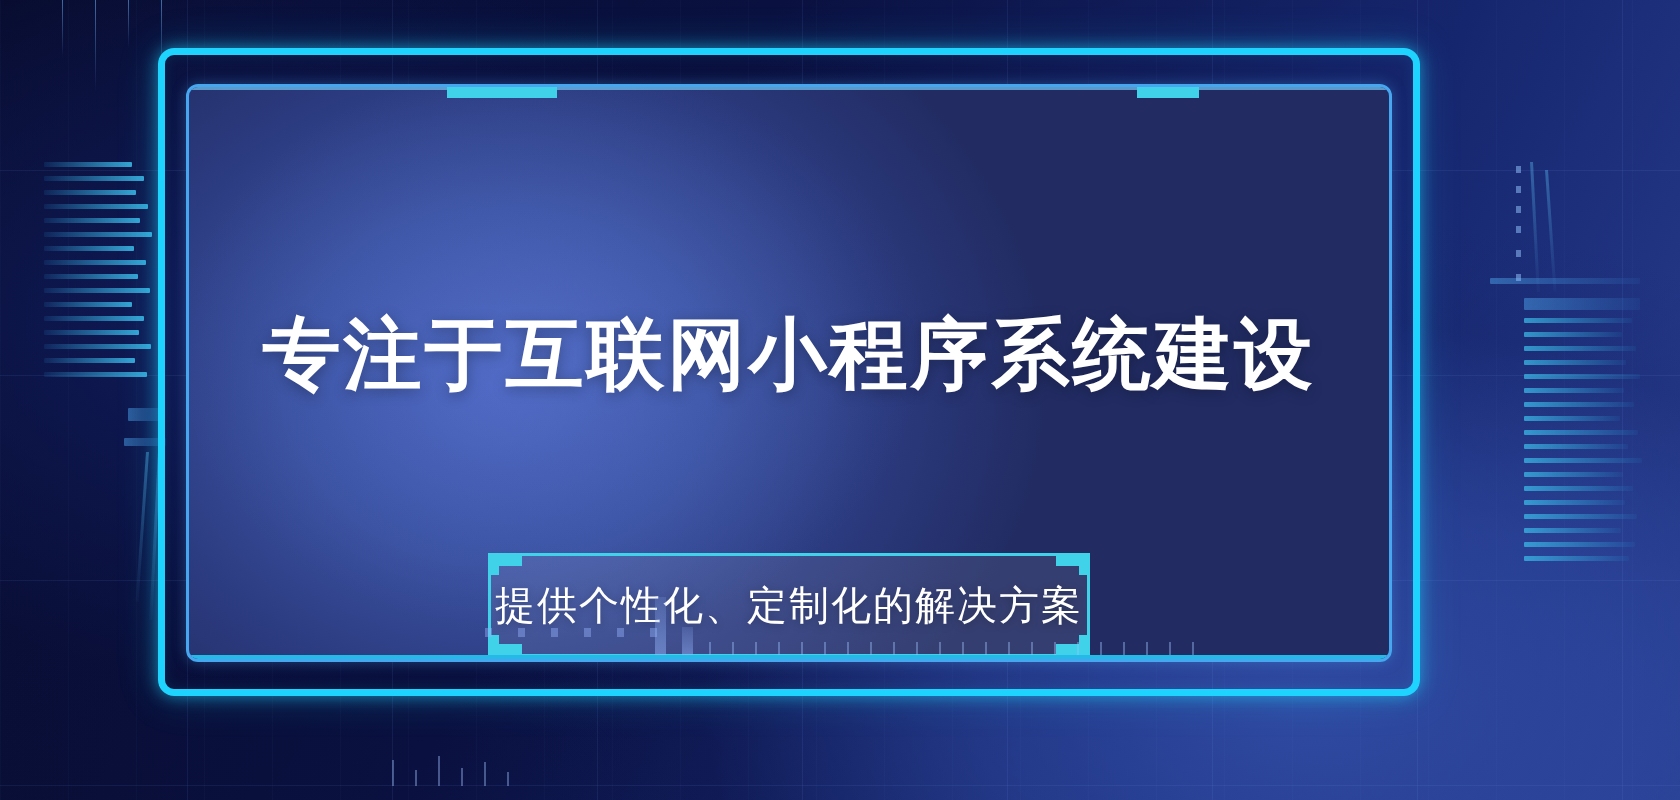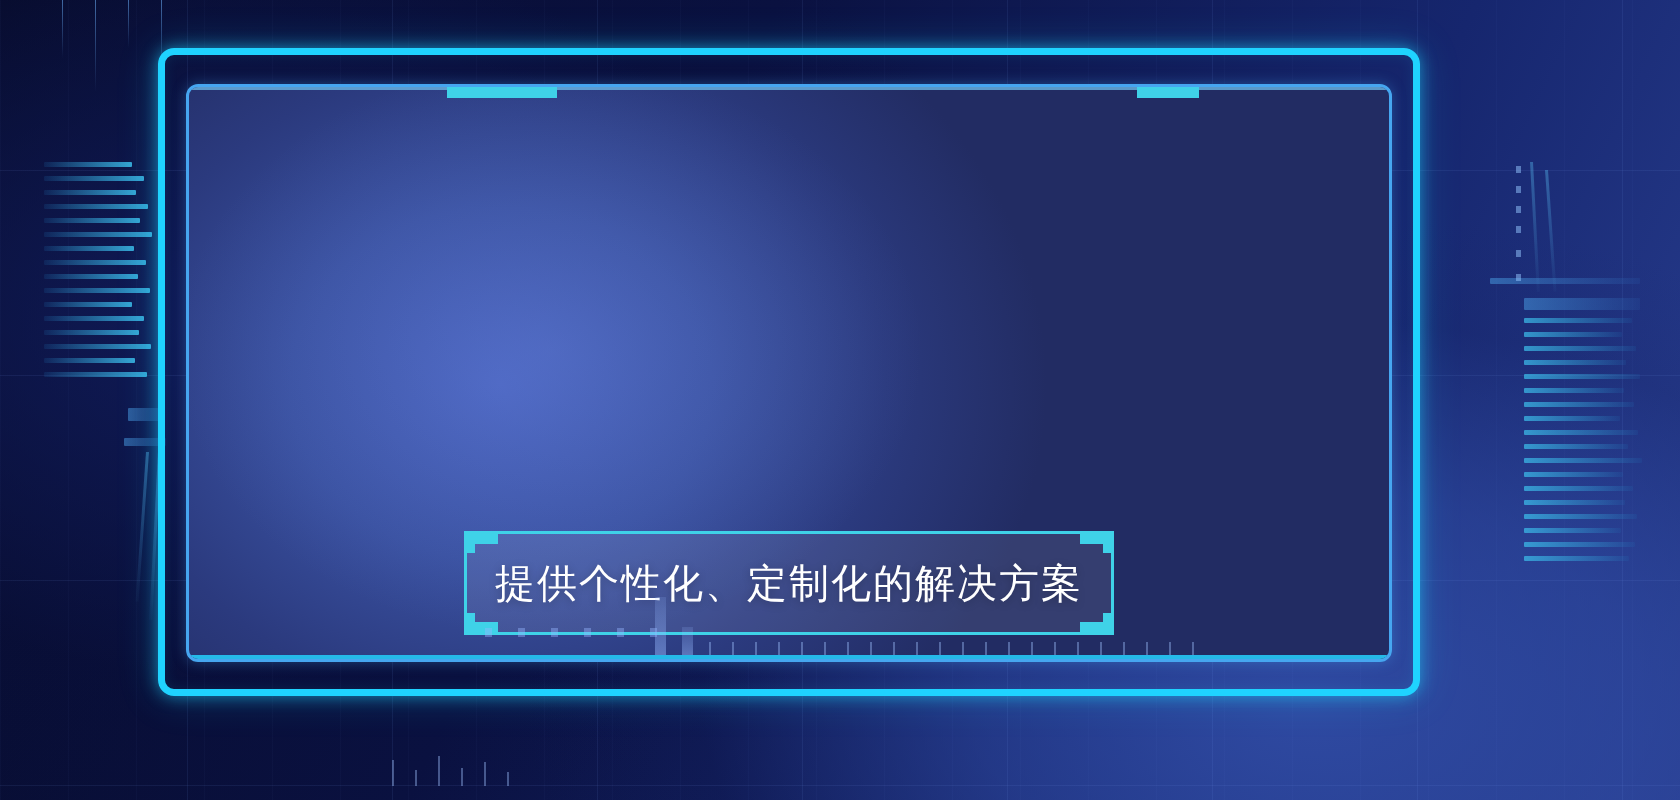--- a/index.html
+++ b/index.html
@@ -135,22 +135,22 @@
     line-height: 1;
     text-shadow: 0 3px 14px rgba(0,0,0,0.30);
     white-space: nowrap;
   }
 
   
   .subtitle-wrap {
     position: absolute;
     left: 50%;
     transform: translateX(-50%);
-    top: 444px;
-    width: 650px;
+    top: 466px;
+    width: 602px;
     height: 104px;
   }
 
   .sub-box {
     position: absolute;
     inset: 0;
     background: rgba(255,255,255,0.085);
   }
 
   .sub-text {
@@ -298,20 +298,21 @@
     <i style="height:18px;"></i>
       <i style="height:24px;"></i>
       <i style="height:14px;"></i>
   </div>
 
   <div class="frame-outer"></div>
 
   <div class="frame-inner">
     <div class="panel-sheen"></div>
 
+    <div class="headline">专注于互联网小程序系统建设</div>
 
     <div class="subtitle-wrap">
       <div class="sub-box"></div>
       <div class="br-line br-top"></div>
       <div class="br-line br-bottom"></div>
       <div class="br-line br-left"></div>
       <div class="br-line br-right"></div>
       <div class="br-cap cap-tl"></div>
       <div class="br-cap cap-tr"></div>
       <div class="br-cap cap-bl"></div>

